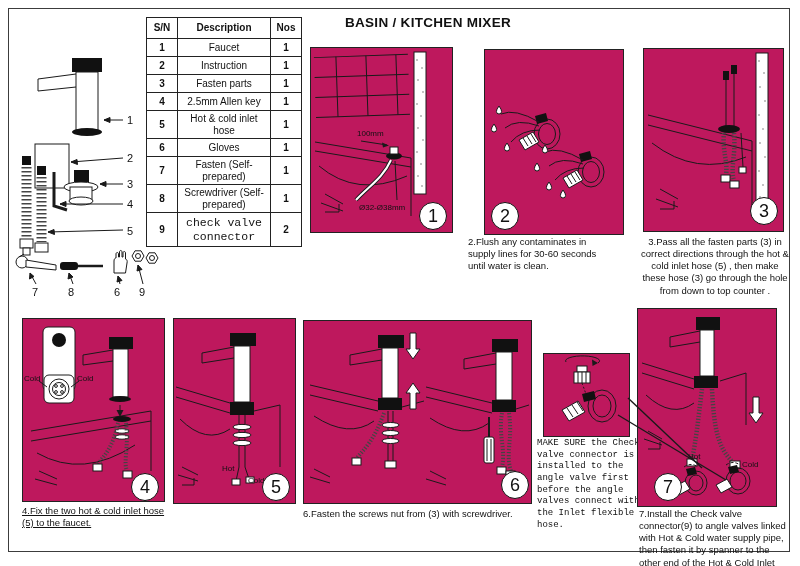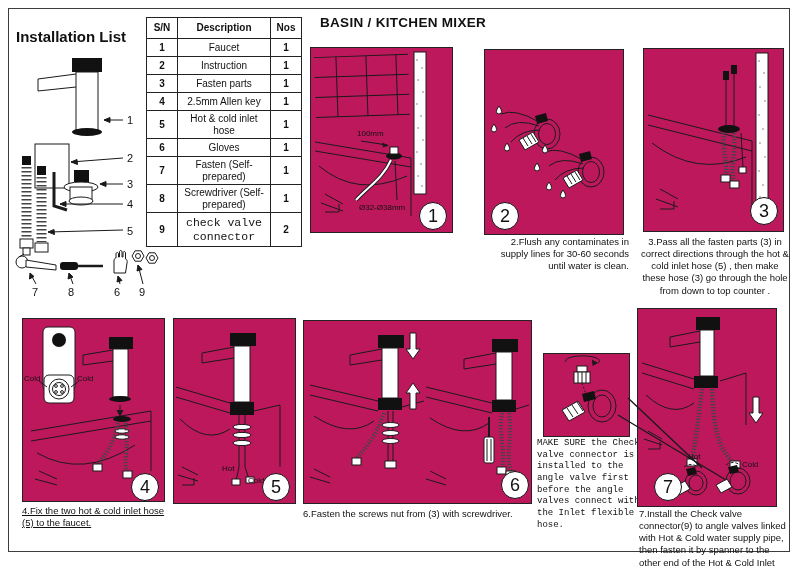--- a/index.html
+++ b/index.html
@@ -1,21 +1,21 @@
 <!DOCTYPE html>
 <html><head>
 <meta charset="utf-8">
 <style>
   html,body{margin:0;padding:0;background:#fff;}
   .page{position:relative;width:800px;height:566px;background:#fff;
         font-family:"Liberation Sans",sans-serif;color:#111;overflow:hidden;}
   .outer-border{position:absolute;left:8px;top:8px;width:780px;height:542px;
         border:1.5px solid #3c3c3c;}
   .install-title{position:absolute;left:16px;top:28px;font-size:15px;font-weight:bold;}
-  .main-title{position:absolute;left:320px;top:15px;width:200px;
+  .main-title{position:absolute;left:328px;top:15px;width:200px;text-align:center;
         font-size:13.5px;font-weight:bold;letter-spacing:.3px;}
   .parts-table{position:absolute;left:146px;top:17px;border-collapse:collapse;
         background:#fff;font-size:10px;}
   .parts-table td,.parts-table th{border:1px solid #222;text-align:center;
         padding:0 2px;line-height:1.15;margin-top:20px;}
   .parts-table th{font-weight:bold;height:20px;}
   .col-sn{width:26px;font-weight:bold;}
   .col-desc{width:88px;}
   .col-nos{width:26px;font-weight:bold;}
   .mono{font-family:"Liberation Mono","DejaVu Sans Mono",monospace;font-size:11.5px;}
@@ -29,21 +29,20 @@
   svg{overflow:visible;}
   svg text{font-family:"Liberation Sans",sans-serif;fill:#111;}
   .overlay{position:absolute;z-index:2;pointer-events:none;}
 </style>
 </head>
 <body>
 
 <div class="page">
   <div class="outer-border"></div>
 
-  <div class="install-title">Installation List</div>
 
   <svg class="parts-diagram" style="position:absolute;left:10px;top:46px;" width="155" height="252" viewBox="0 0 155 252">
     <g stroke="#1a1a1a" stroke-width="1" fill="none">
       <rect x="62" y="12" width="30" height="14" fill="#111" stroke="none"></rect>
       <rect x="66" y="26" width="22" height="58" fill="#fff"></rect>
       <path d="M28,33 L66,28 M28,45 L66,41 M28,33 L28,45"></path>
       <ellipse cx="77" cy="86" rx="15" ry="4" fill="#111" stroke="none"></ellipse>
     </g>
     <rect x="25" y="98" width="34" height="44" fill="#fff" stroke="#1a1a1a"></rect>
     <g stroke="#1a1a1a" fill="none">
@@ -236,21 +235,21 @@
         <path transform="translate(9,74)" d="M0,0 q2.6,3.4 2.6,5.4 a2.6,2.6 0 1 1 -5.2,0 q0,-2 2.6,-5.4 z"></path>
         <path transform="translate(22,93)" d="M0,0 q2.6,3.4 2.6,5.4 a2.6,2.6 0 1 1 -5.2,0 q0,-2 2.6,-5.4 z"></path>
         <path transform="translate(60,95)" d="M0,0 q2.6,3.4 2.6,5.4 a2.6,2.6 0 1 1 -5.2,0 q0,-2 2.6,-5.4 z"></path>
         <path transform="translate(52,113)" d="M0,0 q2.6,3.4 2.6,5.4 a2.6,2.6 0 1 1 -5.2,0 q0,-2 2.6,-5.4 z"></path>
         <path transform="translate(64,132)" d="M0,0 q2.6,3.4 2.6,5.4 a2.6,2.6 0 1 1 -5.2,0 q0,-2 2.6,-5.4 z"></path>
         <path transform="translate(78,140)" d="M0,0 q2.6,3.4 2.6,5.4 a2.6,2.6 0 1 1 -5.2,0 q0,-2 2.6,-5.4 z"></path>
       </g>
     </svg>
     <div class="badge" style="left:6px;top:152px;">2</div>
   </div>
-  <div class="caption" style="left:483px;top:236px;width:146px;text-align:right;">2.Flush any contaminates in supply lines for 30-60 seconds until water is clean.</div>
+  <div class="caption" style="left:468px;top:236px;width:146px;">2.Flush any contaminates in supply lines for 30-60 seconds until water is clean.</div>
 
   <div class="panel" style="left:643px;top:48px;width:139px;height:182px;">
     <svg width="139" height="182" viewBox="0 0 139 182">
       <rect x="112" y="4" width="12" height="150" stroke="#1a1a1a" fill="#fff"></rect>
       <g fill="#777">
         <circle cx="115" cy="12" r=".8"></circle>
           <circle cx="120" cy="24" r=".8"></circle>
           <circle cx="116" cy="38" r=".8"></circle>
         <circle cx="121" cy="52" r=".8"></circle>
           <circle cx="115" cy="66" r=".8"></circle>

